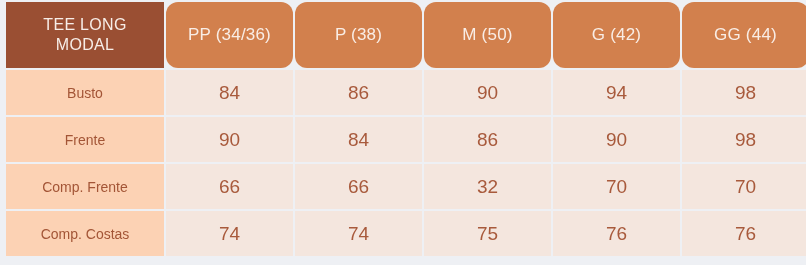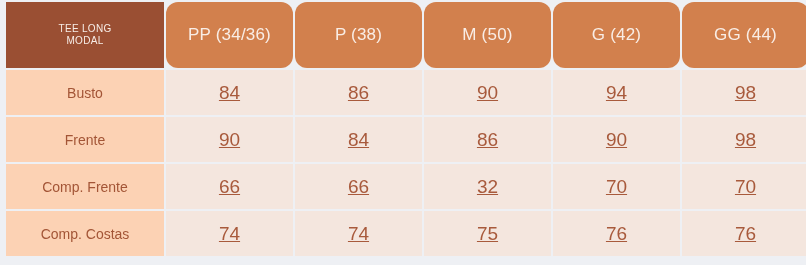--- a/index.html
+++ b/index.html
@@ -33,21 +33,21 @@
     margin: 0;
     text-align: center;
     vertical-align: middle;
     font-weight: normal;
   }
   
   th.corner-head {
     background: #9A4F33;
     color: #F7EDE7;
     font-weight: bold;
-    font-size: 10px;
+    font-size: 16px;
     letter-spacing: 0.3px;
     line-height: 1.25;
     height: 66px;
   }
   th.size-head {
     background: #D2804D;
     color: #F9EDE6;
     font-weight: bold;
     font-size: 17px;
     letter-spacing: 0.2px;
@@ -59,21 +59,20 @@
     background: #FCD2B4;
     color: #A35536;
     font-size: 14px;
     height: 45px;
   }
   td.value-cell {
     background: #F4E6DE;
     color: #A85A3C;
     font-size: 19px;
     height: 45px;
-    text-decoration: underline;
   }
   col.c-label { width: 158px; }
   col.c-size  { width: 127px; }
 </style>
 </head>
 <body>
 
 <div id="size-table-wrap">
   <table class="size-table">
     <colgroup>

